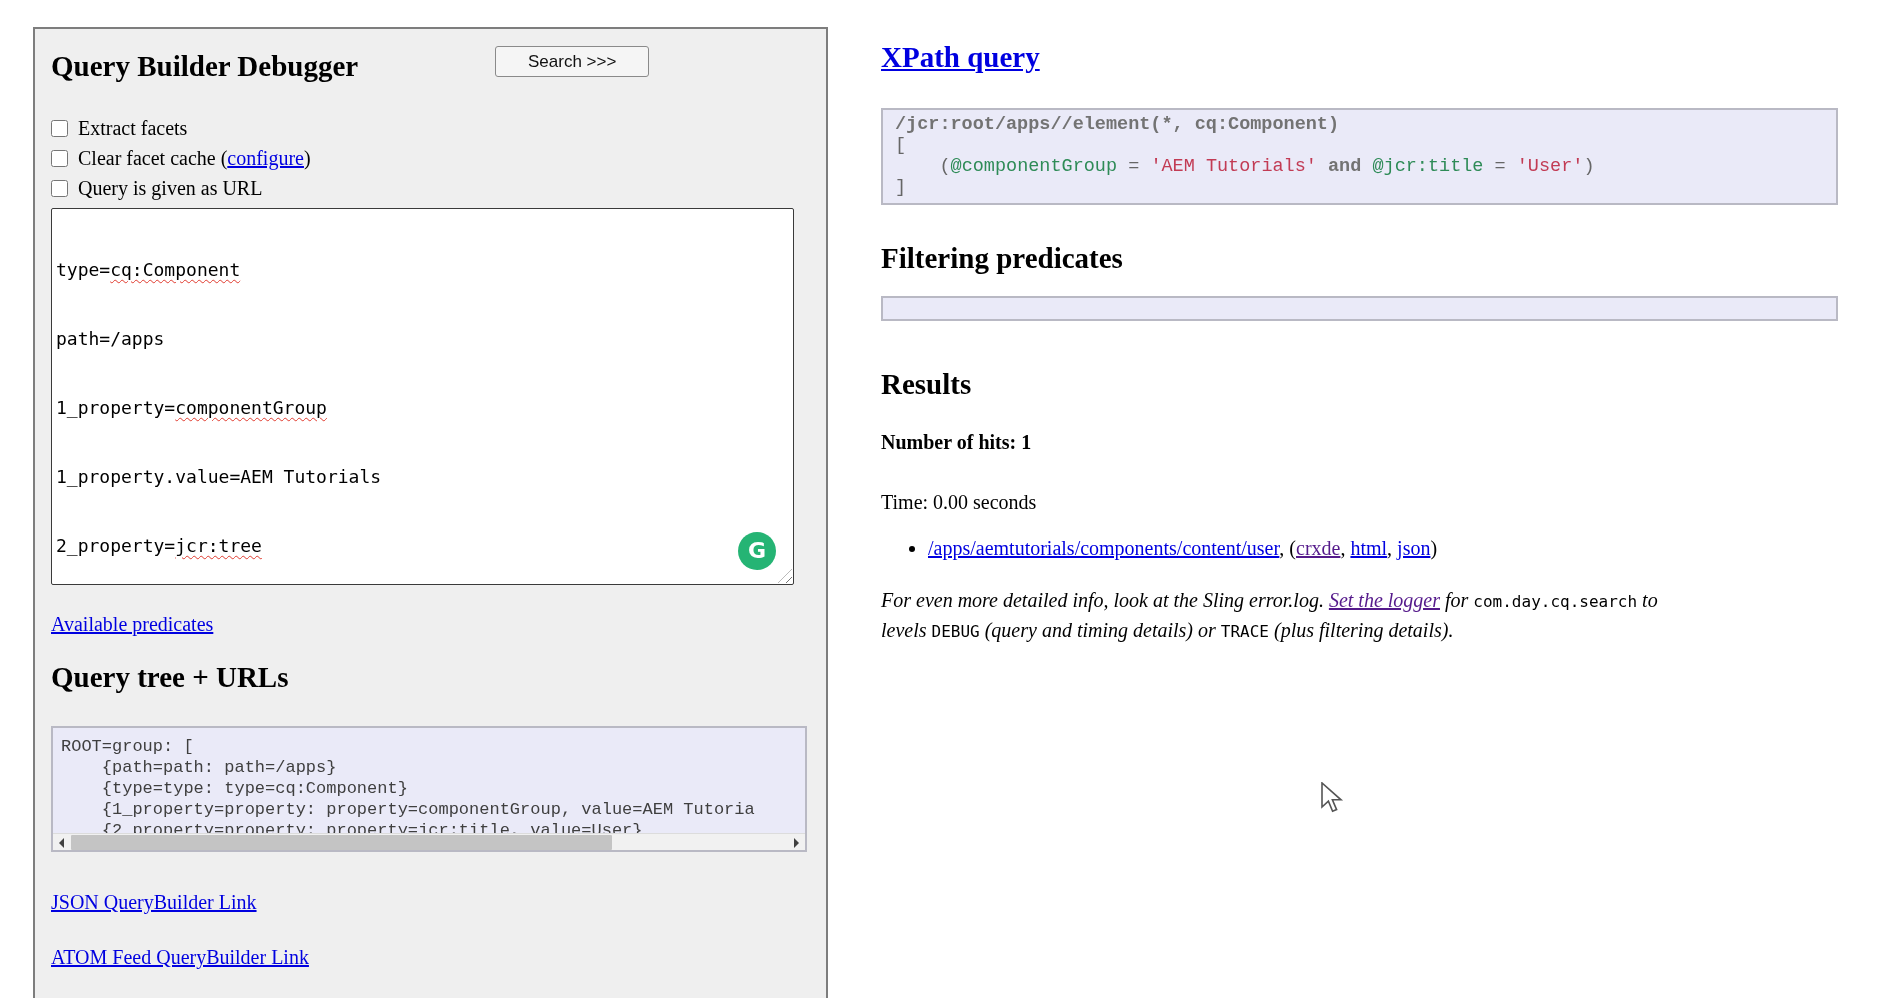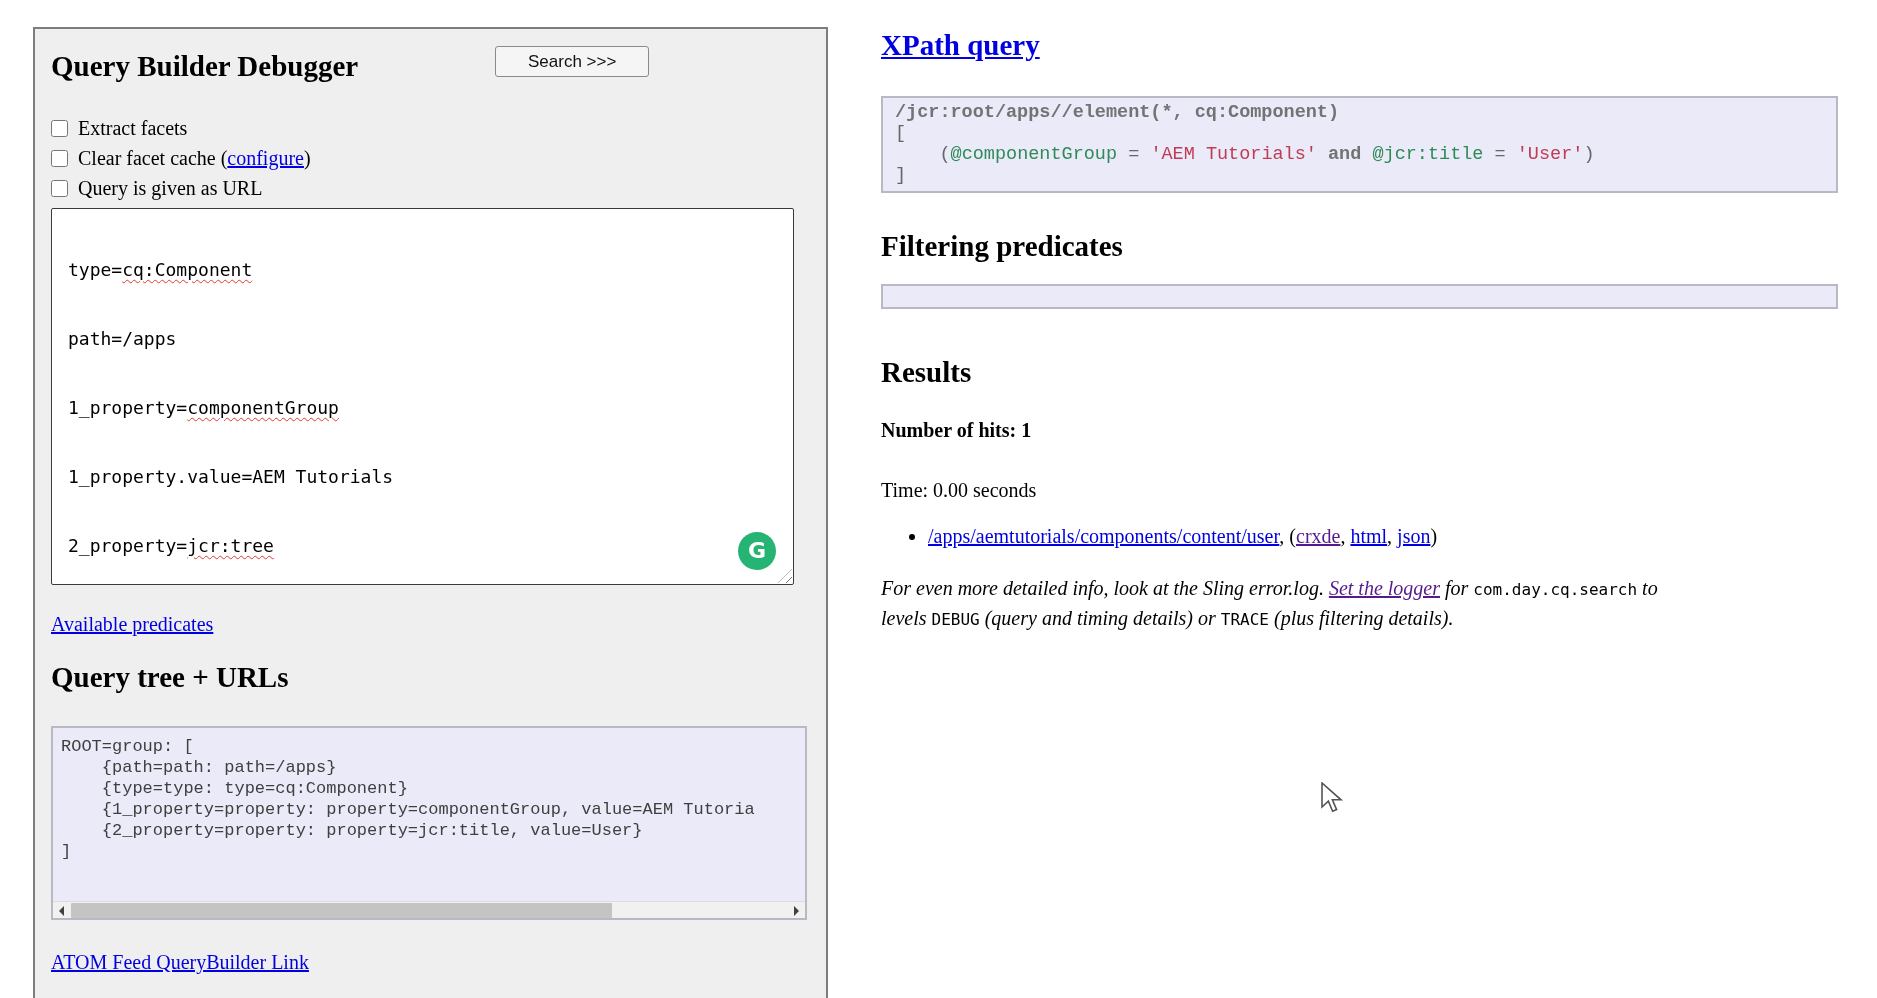--- a/index.html
+++ b/index.html
@@ -41,21 +41,21 @@
   .checkbox-row input[type="checkbox"] {
     width: 17px; height: 17px; margin-right: 10px;
     accent-color: #ffffff; border: 1px solid #767676;
   }
   .query-box {
     position: relative;
     margin-top: 5px;
     width: 743px; height: 377px;
     background: #ffffff;
     border: 1px solid #3a3a3a; border-radius: 2px;
-    padding: 3px 16px;
+    padding: 3px 4px;
     font-family: "DejaVu Sans Mono", monospace;
     font-size: 18px; line-height: 23px;
     white-space: pre; overflow: hidden;
     cursor: text;
   }
   .spell-err {
     text-decoration-line: underline;
     text-decoration-style: wavy;
     text-decoration-color: #e03b2f;
     text-decoration-thickness: 1px;
@@ -82,21 +82,21 @@
     clip-path: polygon(100% 0, 100% 100%, 0 100%);
     cursor: nwse-resize;
   }
   .left-link { display: block; font-size: 20px; line-height: 26px; }
   .avail-link { margin-top: 26px; }
   .section-h2 {
     font-size: 29px; font-weight: bold; line-height: 34px; margin-top: 23px;
   }
   .tree-box {
     margin-top: 32px;
-    width: 756px; height: 194px;
+    width: 756px; height: 126px;
     background: #eaeaf8;
     border: 2px solid #b9b9c4;
     overflow: hidden;
     position: relative;
   }
   .tree-pre {
     font-family: "Liberation Mono", monospace;
     font-size: 17px; line-height: 21px;
     color: #3f3f3f;
     padding: 8px 8px 0 8px;
@@ -120,21 +120,21 @@
     width: 72%; height: 15px;
     background: #c4c4c4; border-radius: 1px;
     cursor: grab;
   }
   .json-link { margin-top: 37px; }
   .atom-link { margin-top: 29px; }
 
   
   .right-col { position: absolute; left: 881px; top: 0; width: 957px; }
   .xpath-heading {
-    display: inline-block; margin-top: 28px;
+    display: inline-block; margin-top: 40px;
     font-size: 29px; font-weight: bold; line-height: 34px;
     font-family: "Liberation Serif", serif;
   }
   .code-box {
     margin-top: 34px;
     width: 957px;
     background: #eaeaf8;
     border: 2px solid #b9b9c4;
     padding: 4px 12px 5px 12px;
     font-family: "Liberation Mono", monospace;
@@ -219,20 +219,21 @@
       <div class="hs-arrow hs-left">
           <div class="tri-l"></div>
         </div>
       <div class="hs-thumb"></div>
       <div class="hs-arrow hs-right">
           <div class="tri-r"></div>
         </div>
     </div>
   </div>
 
+  <a class="left-link json-link">JSON QueryBuilder Link</a>
   <a class="left-link atom-link">ATOM Feed QueryBuilder Link</a>
 
 </div>
 
 <div class="right-col">
 
   <a class="xpath-heading">XPath query</a>
 
   <div class="code-box"><span class="code-bold">/jcr:root/apps//element(*, cq:Component)</span>
 <span class="code-punct">[</span>

